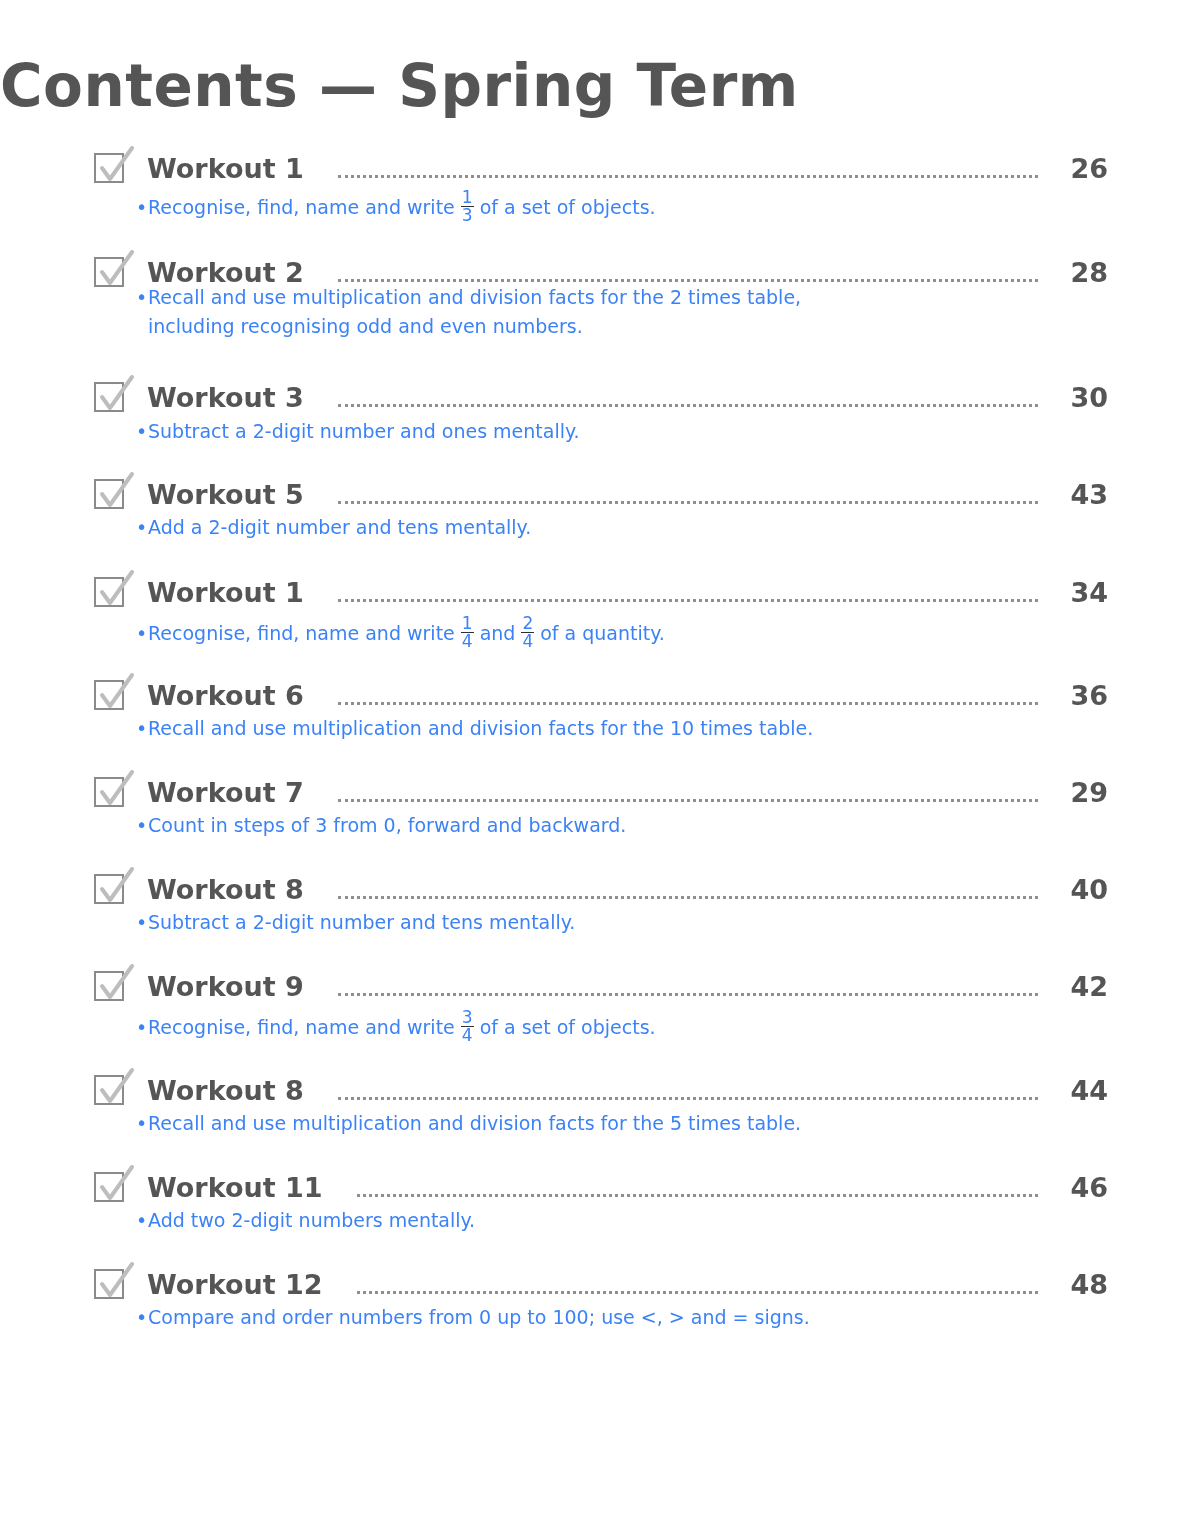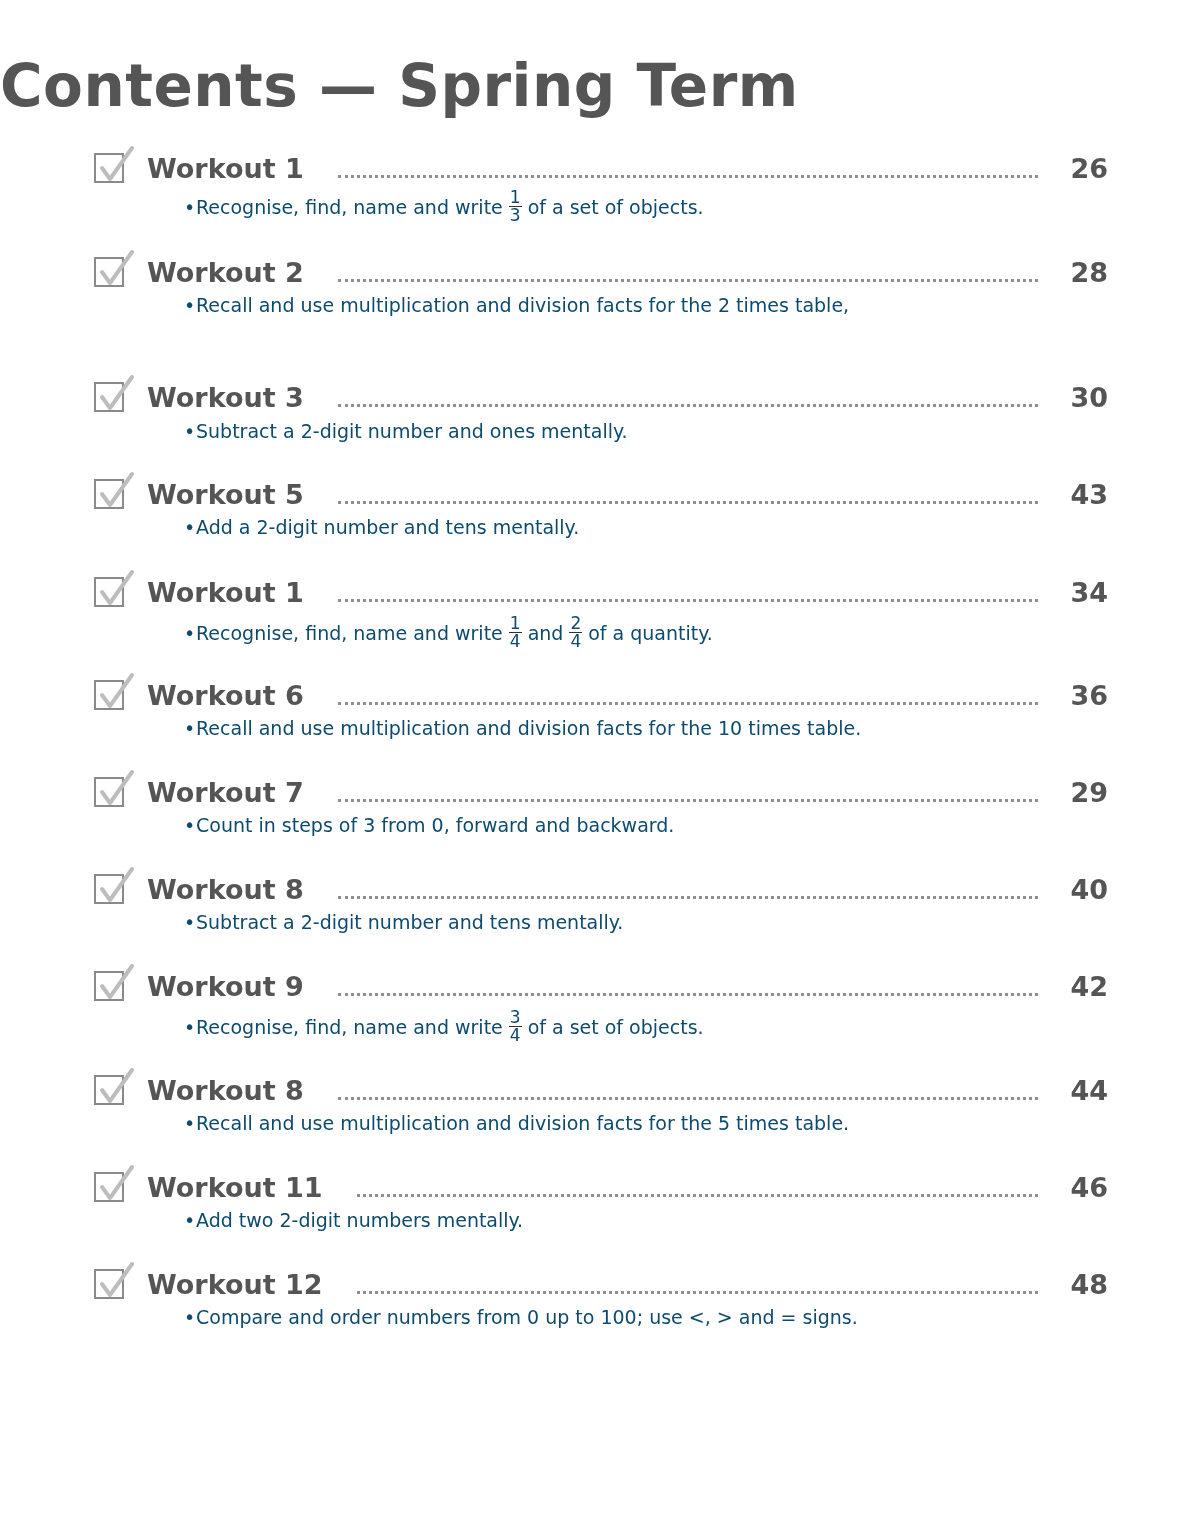--- a/index.html
+++ b/index.html
@@ -9,21 +9,21 @@
            font-family: "DejaVu Sans", sans-serif; font-weight: bold; font-size: 58px;
            color: #555555; letter-spacing: 0.5px; margin: 0; }
   .entry { position: absolute; left: 92px; width: 1016px; }
   .checkbox { position: absolute; left: 2px; top: 2px; width: 30px; height: 30px;
               border: 2px solid #8a8a8a; box-sizing: border-box; background: #fff; }
   .checkbox svg { position: absolute; left: 3px; top: -9px; overflow: visible; }
   .head { position: absolute; left: 55px; right: 0; top: 0; height: 36px; display: flex; align-items: flex-end; gap: 28px; }
   .head .label { font-weight: bold; font-size: 27px; color: #555555; white-space: nowrap; line-height: 36px; }
   .head .leader { flex: 1; border-bottom: 3px dotted #8f8f8f; margin: 0 4px 9px 6px; height: 0; }
   .head .page { font-weight: bold; font-size: 27px; color: #555555; line-height: 36px; margin-top: 27px; }
-  .desc { position: absolute; left: 44px; top: 40px; font-size: 19px; color: #0c4a6e; line-height: 29px; margin-left: 48px; }
+  .desc { position: absolute; left: 44px; top: 40px; font-size: 19px; color: #3b82f6; line-height: 29px; }
   .desc .bullet { display: inline-block; width: 12px; }
   .desc .line2 { display: block; padding-left: 12px; }
   .frac { display: inline-flex; flex-direction: column; align-items: center; vertical-align: middle;
           font-size: 17px; line-height: 17px; margin: 0 4px; position: relative; top: -2px; }
   .frac .num { border-bottom: 1.5px solid #2f2f2f; padding: 0 1px; }
 </style>
 </head>
 <body>
 
 <h1 class="title">Contents — Spring Term</h1>
@@ -49,21 +49,21 @@
   <div class="checkbox">
       <svg width="34" height="38" viewBox="0 0 34 38">
         <path d="M3 22 L11 33 L33 2" fill="none" stroke="#bdbdbd" stroke-width="4" stroke-linecap="round" stroke-linejoin="round"></path>
       </svg>
     </div>
   <div class="head">
       <span class="label">Workout 2</span>
       <span class="leader"></span>
       <span class="page">28</span>
     </div>
-  <div class="desc" style="top:36px"><span class="bullet">•</span><span>Recall and use multiplication and division facts for the 2 times table,</span></div>
+  <div class="desc" style="top:28px"><span class="bullet">•</span><span>Recall and use multiplication and division facts for the 2 times table,</span><span class="line2">including recognising odd and even numbers.</span></div>
 </div>
 
 <div class="entry" style="top:380px">
   <div class="checkbox">
       <svg width="34" height="38" viewBox="0 0 34 38">
         <path d="M3 22 L11 33 L33 2" fill="none" stroke="#bdbdbd" stroke-width="4" stroke-linecap="round" stroke-linejoin="round"></path>
       </svg>
     </div>
   <div class="head">
       <span class="label">Workout 3</span>

